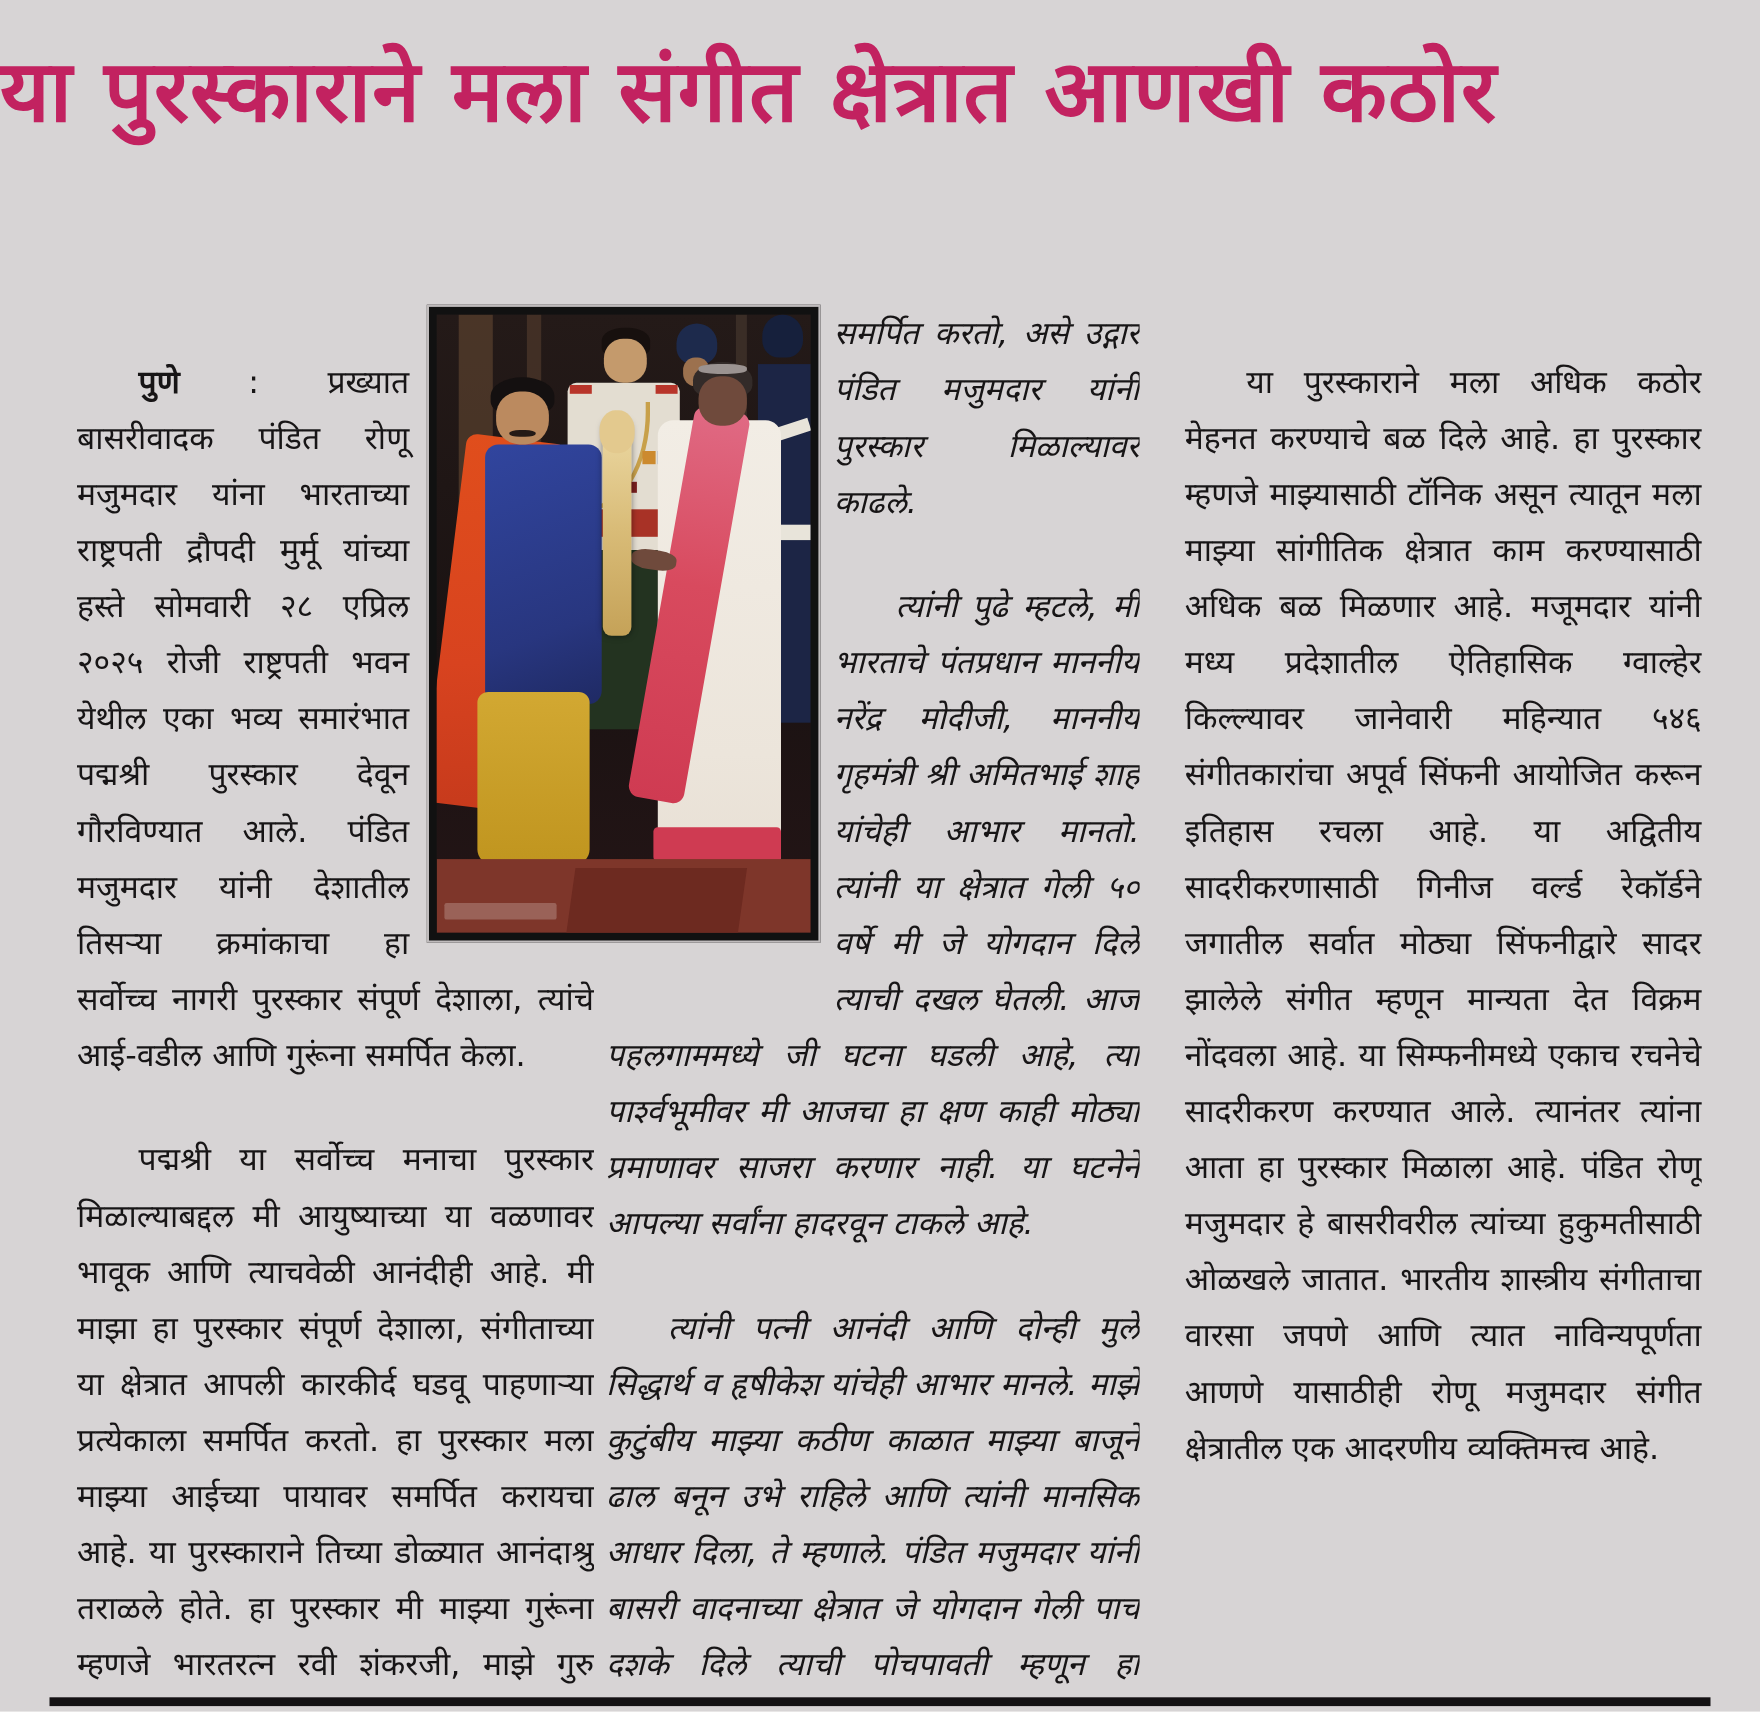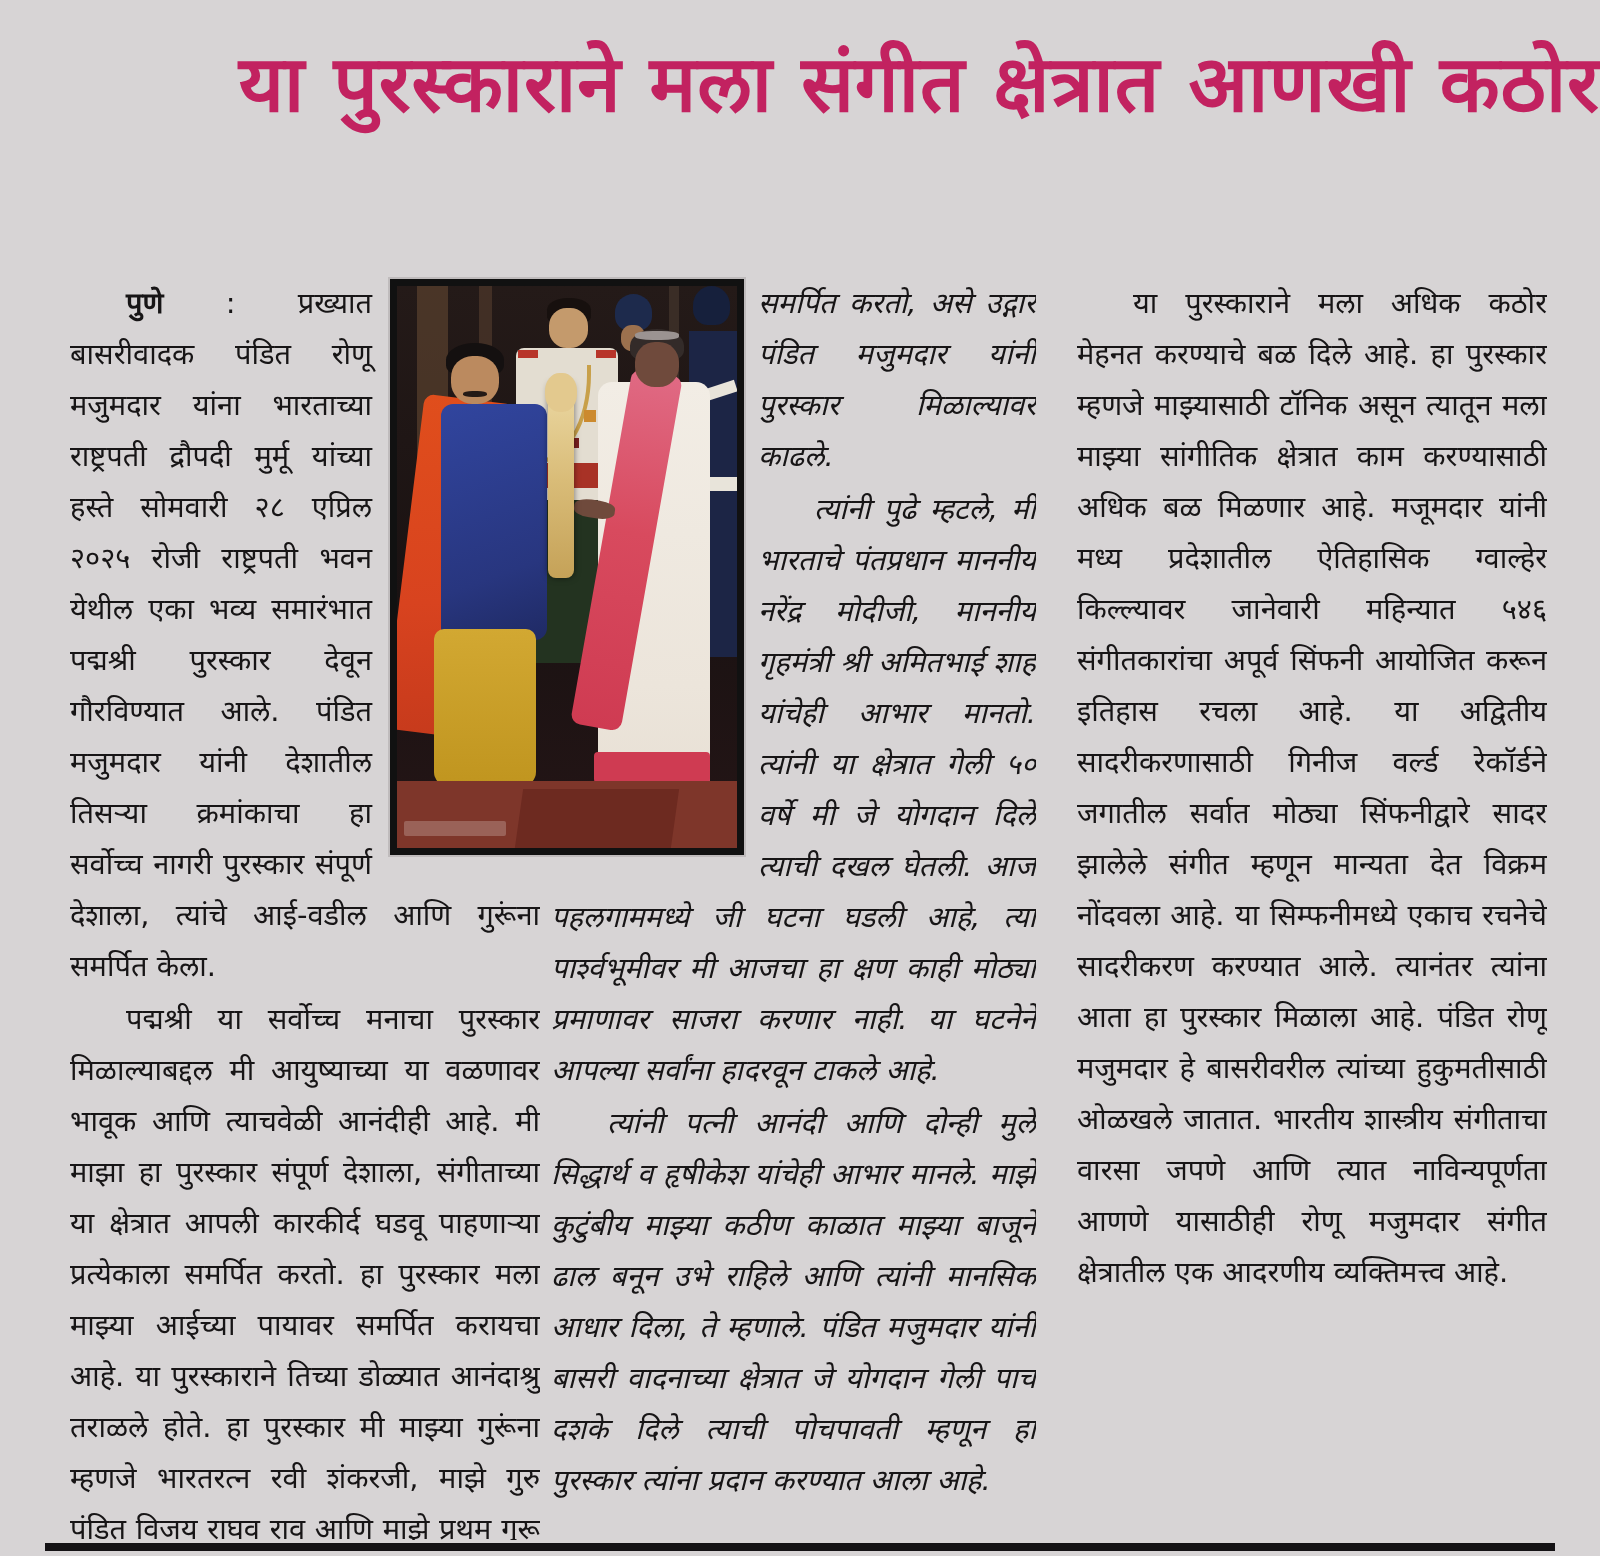--- a/index.html
+++ b/index.html
@@ -7,38 +7,38 @@
     position:relative;
     width:1600px;height:1556px;
     background:#d7d4d5;
     overflow:hidden;
     font-family:"DejaVu Sans","Liberation Sans",sans-serif;
     color:#171516;
   }
   
   .headline{
     position:absolute;top:28px;left:0;right:0;
-    text-align:right;
+    text-align:left;
     color:var(--accent,#c22260);
     font-weight:bold;
     font-size:78px;
     line-height:112px;
     letter-spacing:1px;
   }
   .headline .hl-line{display:block;}
   
   .col{
     position:absolute;top:278px;height:1262px;
     overflow:hidden;
     font-size:29px;
     line-height:51px;
     text-align:justify;
   }
   .col p{margin:0 0 2px 0;}
-  .col p.indent{text-indent:56px;}
+  .col p.indent{text-indent:56px;margin-top:44px;}
   .dateline{font-weight:bold;}
   .col1{left:70px;width:470px;}
   .col2{left:551px;width:485px;font-style:italic;}
   .col3{left:1077px;width:470px;}
   .spacer-right{float:right;width:168px;height:588px;}
   .spacer-left{float:left;width:207px;height:608px;}
   
   .bottom-rule{
     position:absolute;left:45px;right:45px;top:1543px;height:8px;
     background:#141214;

